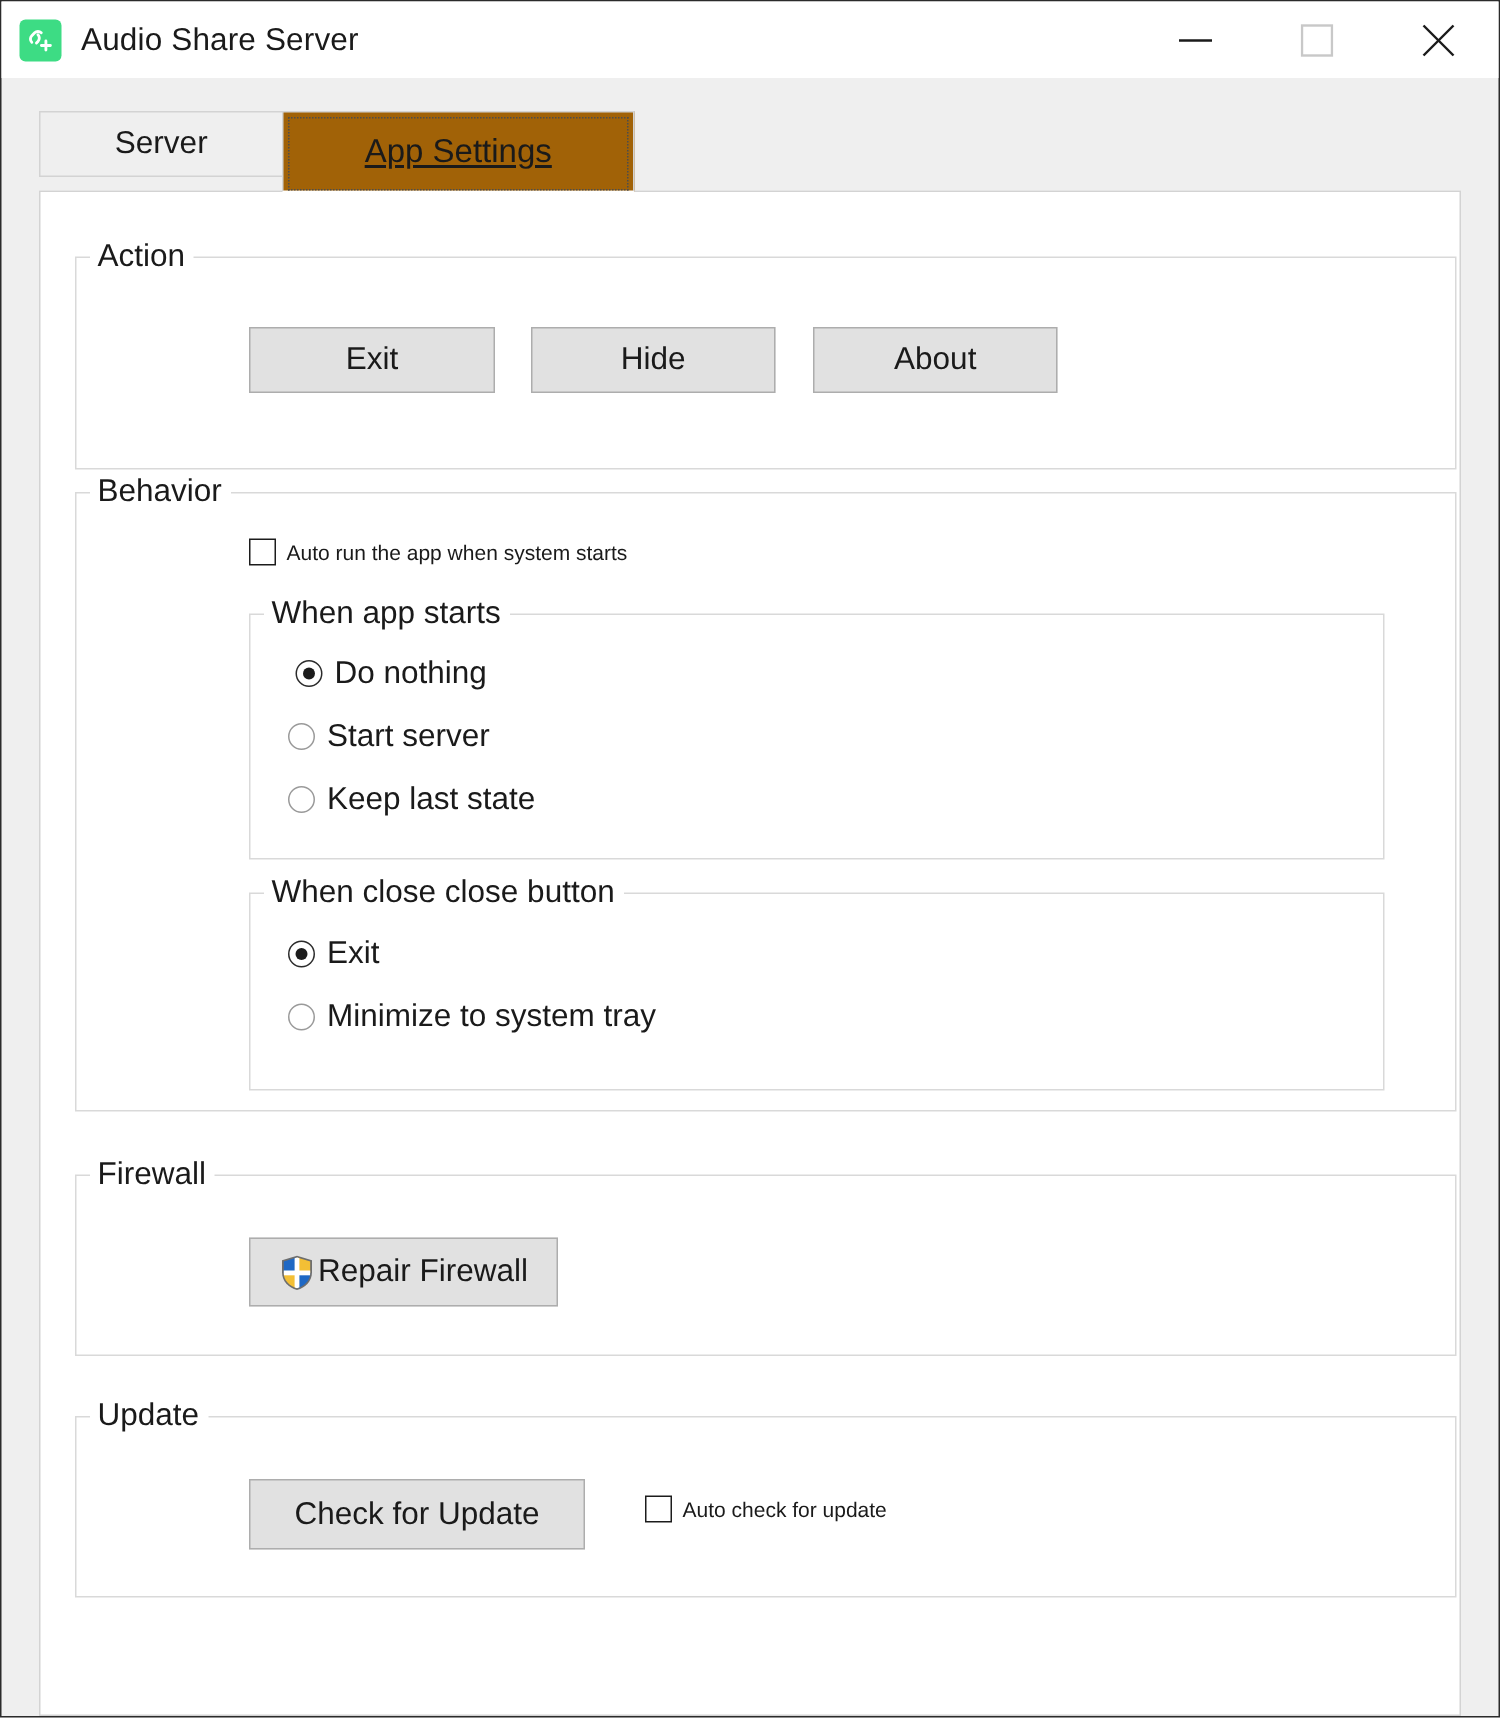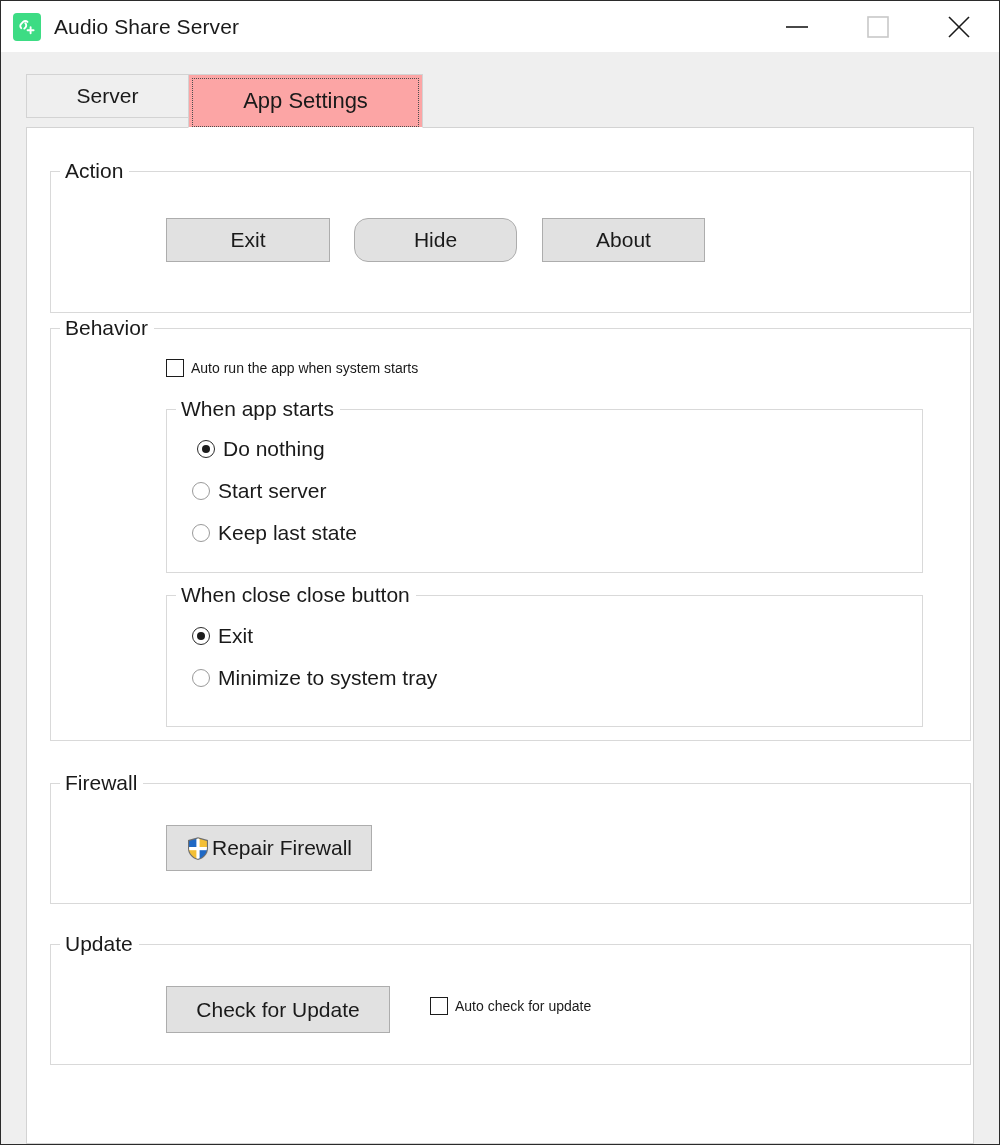--- a/index.html
+++ b/index.html
@@ -93,26 +93,27 @@
     background: #efefef;
     position: relative;
     white-space: nowrap;
   }
   .tab.inactive {
     width: 163px;
   }
   .tab.active {
     width: 235px;
     height: 54px;
-    background: #fca5a5;
+    background: #a16207;
     border: 1px solid #d3d3d3;
     border-bottom: 1px solid #ffffff;
     margin-left: -1px;
     z-index: 4;
     font-size: 22px;
+    text-decoration: underline;
   }
   .tab.active::after {
     content: "";
     position: absolute;
     left: 3px; top: 3px; right: 3px; bottom: 0px;
     border: 1px dotted #4d4d4d;
     pointer-events: none;
   }
 
   
@@ -266,21 +267,21 @@
   </div>
 
   <div class="panel">
 
     <div class="group" style="left:23px; top:43px; width:921px; height:142px;text-align:center;">
       <div class="legend">Action</div>
 
       <div class="btn" style="left:115px; top:46px; width:164px; height:44px;">
         <span>Exit</span>
       </div>
-      <div class="btn" style="left:303px; top:46px; width:163px; height:44px;border-radius:14px;">
+      <div class="btn" style="left:303px; top:46px; width:163px; height:44px;">
         <span>Hide</span>
       </div>
       <div class="btn" style="left:491px; top:46px; width:163px; height:44px;">
         <span>About</span>
       </div>
     </div>
 
     <div class="group" style="left:23px; top:200px; width:921px; height:413px;">
       <div class="legend">Behavior</div>
 

